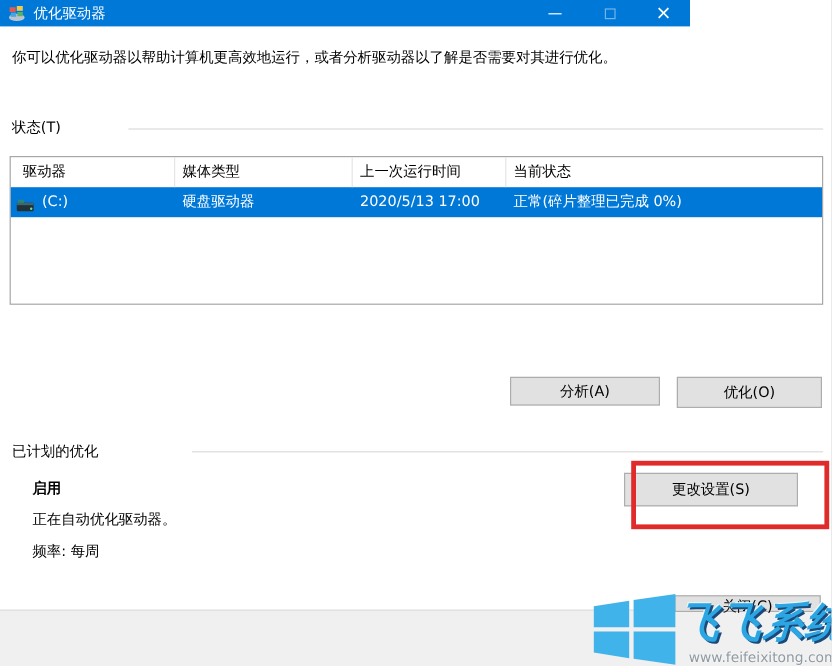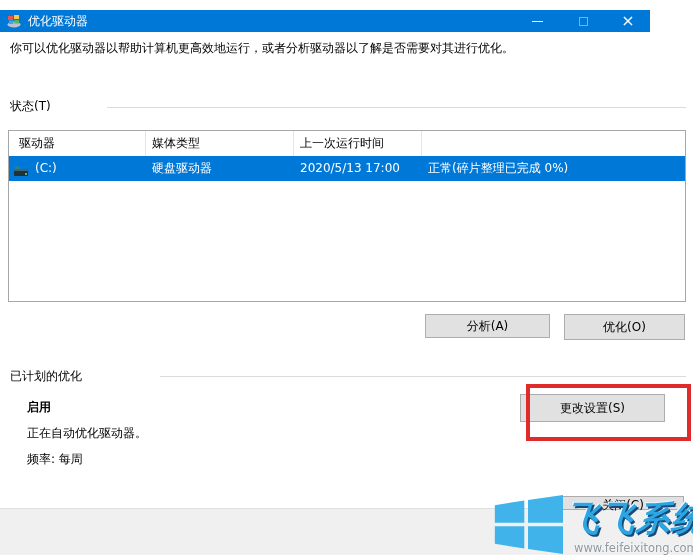--- a/index.html
+++ b/index.html
@@ -4,38 +4,38 @@
 <style>
   * { margin:0; padding:0; box-sizing:border-box; }
   html,body { background:#d8d8d8; }
   body { font-family:"DejaVu Sans","Liberation Sans",sans-serif; }
   .window {
     position:relative; width:693px; height:555px; background:#ffffff;
     overflow:hidden; font-size:12px; color:#000;
   }
   
   .titlebar {
-    position:absolute; left:0; top:10px; width:650px; height:22px;
+    position:absolute; left:0; top:0; width:575px; height:22px;
     background:#0078D7; display:flex; align-items:center;
   }
   .app-icon { width:14px; height:14px; margin-left:7px; display:inline-block; }
   .title-text { color:#ffffff; font-size:12px; margin-left:7px; }
   .caption-buttons { position:absolute; right:0; top:0; height:22px; display:flex; }
   .cap-btn { width:46px; height:22px; display:flex; align-items:center; justify-content:center; }
   .cap-btn:last-child { width:44px; }
   .min-bar { width:11px; height:1px; background:#ffffff; display:block; }
   .max-box { width:9px; height:9px; border:1px solid #ffffff; opacity:.45; display:block; }
   .close-x { color:#ffffff; font-size:16px; line-height:16px; }
   
   .desc { position:absolute; left:10px; top:40px; width:660px; }
   .group-label { position:absolute; font-size:12px; }
   .etch { position:absolute; height:1px; background:#dbdbdb; }
   
   .listview {
-    position:absolute; left:8px; top:130px; width:678px; height:172px;
+    position:absolute; left:8px; top:130px; width:678px; height:124px;
     border:1px solid #a7a7a7; background:#ffffff;
   }
   .lv-header { display:flex; height:25px; align-items:center; }
   .lv-hcell { height:25px; line-height:25px; padding-left:6px; border-right:1px solid #e5e5e5; }
   .c1 { width:137px; padding-left:10px; }
   .c2 { width:148px; }
   .c3 { width:128px; }
   .c4 { flex:1; border-right:none; }
   .lv-row {
     display:flex; height:25px; align-items:center;
@@ -114,20 +114,21 @@
   <p class="desc">你可以优化驱动器以帮助计算机更高效地运行，或者分析驱动器以了解是否需要对其进行优化。</p>
 
   <span class="group-label" style="left:10px; top:98px;">状态(T)</span>
   <span class="etch" style="left:107px; top:107px; width:579px;"></span>
 
   <div class="listview">
     <div class="lv-header">
       <span class="lv-hcell c1">驱动器</span>
       <span class="lv-hcell c2">媒体类型</span>
       <span class="lv-hcell c3">上一次运行时间</span>
+      <span class="lv-hcell c4">当前状态</span>
     </div>
     <div class="lv-row">
       <span class="lv-cell c1 drive-cell">
         <span class="drive-icon">
           <svg width="17" height="14" viewBox="0 0 17 14">
             <rect x="1" y="5" width="14" height="7" rx="1" fill="#223038"></rect>
             <rect x="1" y="5" width="14" height="2" fill="#3e6670"></rect>
             <rect x="2" y="2.5" width="5" height="2.5" fill="#2e8577"></rect>
             <circle cx="13" cy="10" r="1" fill="#79e084"></circle>
           </svg>

